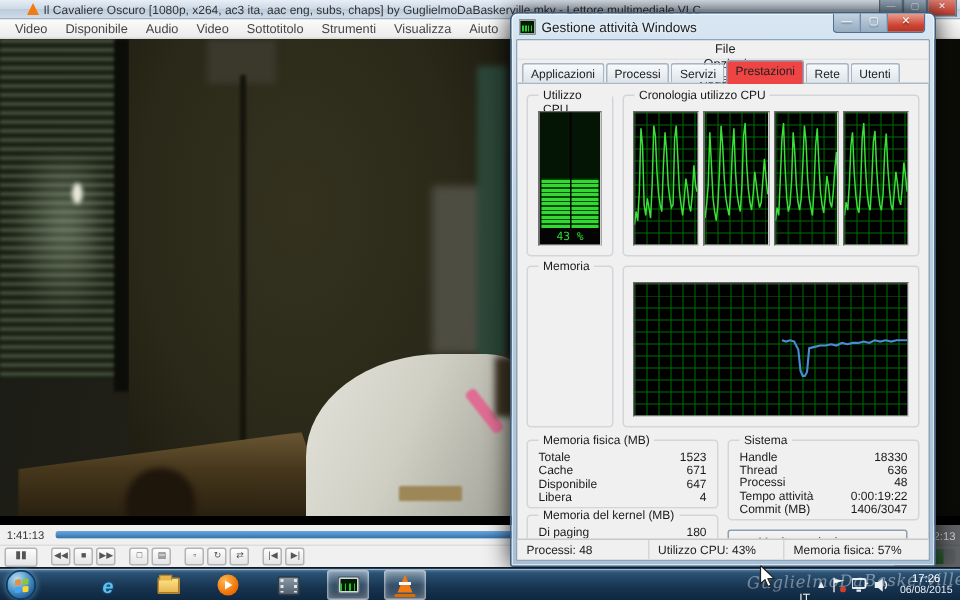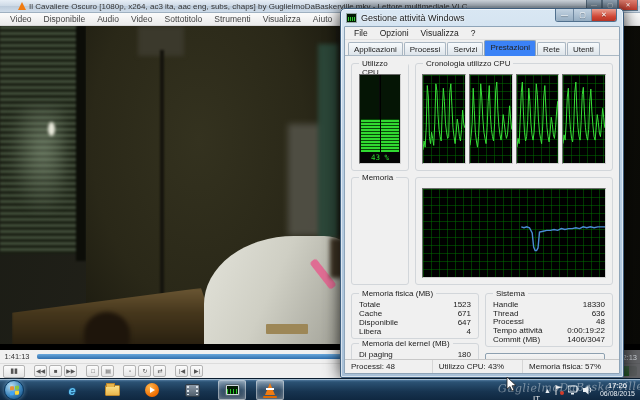--- a/index.html
+++ b/index.html
@@ -70,26 +70,26 @@
   .tm-titlebar { height:17px; display:flex; align-items:center; padding-left:5px; gap:4px; }
   .tm-title { font-size:9px; color:#1a1a1a; text-shadow:0 0 3px #fff; }
   .tm-app-icon { width:11px; height:10px; background:#021a02; border:1px solid #9aa; display:inline-block; position:relative; }
   .tm-app-icon::after { content:""; position:absolute; left:1px; right:1px; bottom:1px; height:4px;
     background:repeating-linear-gradient(to right,#2ecc2e 0 1px,transparent 1px 2px); }
   .tm-caps { position:absolute; right:6px; top:0; display:flex; height:13px; border-radius:0 0 3px 3px; overflow:hidden; border:1px solid #50708e; border-top:none; }
   .tm-cap { width:18px; height:13px; font-size:7px; line-height:12px; text-align:center; color:#fff;
     background:linear-gradient(#c3d3e2,#92aabf); text-shadow:0 1px 1px rgba(0,0,0,.4); border-right:1px solid #7088a0; }
   .tm-cap.close { background:linear-gradient(#e9a091,#cf4534 60%,#b03022); width:24px; border-right:none; }
   .tm-body { position:absolute; left:3px; right:3px; top:17px; bottom:3px; background:#f0f0f0; border:1px solid #8ea4b8; border-radius:1px; }
-  .tm-menubar { height:13px; display:flex; align-items:center; padding-left:3px; background:#f0f0f0; border-bottom:1px solid #e2e2e2; }
+  .tm-menubar { height:13px; display:flex; align-items:center; padding-left:3px; background:#f0f0f0; border-bottom:1px solid #e2e2e2;flex-direction:column; }
   .tm-menu-item { font-size:8.5px; color:#222; padding:0 6px; }
   .tm-tabs { height:16px; display:flex; align-items:flex-end; padding-left:3px; gap:1px; border-bottom:1px solid #aab8c4; background:#f0f0f0; }
   .tm-tab { font-size:8px; color:#222; padding:2px 5px; border:1px solid #a9b6c2; border-bottom:none; border-radius:2px 2px 0 0;
     background:linear-gradient(#f7fafc,#dde4ea); height:13px; }
-  .tm-tab.active { background:#3b82f6; height:16px; margin-bottom:-1px; border-color:#8ea4b8; font-size:8px; }
+  .tm-tab.active { background:#ef4444; height:16px; margin-bottom:-1px; border-color:#8ea4b8; font-size:8px; }
   .tm-page { position:absolute; left:0; right:0; top:30px; bottom:14px; }
 
   .groupbox { position:absolute; border:1px solid #d2d6da; border-radius:3px; }
   .groupbox > .gb-label { position:absolute; top:-5px; left:7px; background:#f0f0f0; padding:0 3px; font-size:8px; color:#1a1a1a; }
 
   .meter-panel { position:absolute; left:50%; transform:translateX(-50%); top:10px; bottom:6px; width:42px;
     background:#040404; border:1px solid #6a6a6a; border-right-color:#cfcfcf; border-bottom-color:#cfcfcf;
     display:flex; flex-direction:column; }
   .meter-bar { flex:1; position:relative; overflow:hidden;
     background:linear-gradient(to right,#051505 0 48%,#0a0a0a 48% 52%,#051505 52%); }

